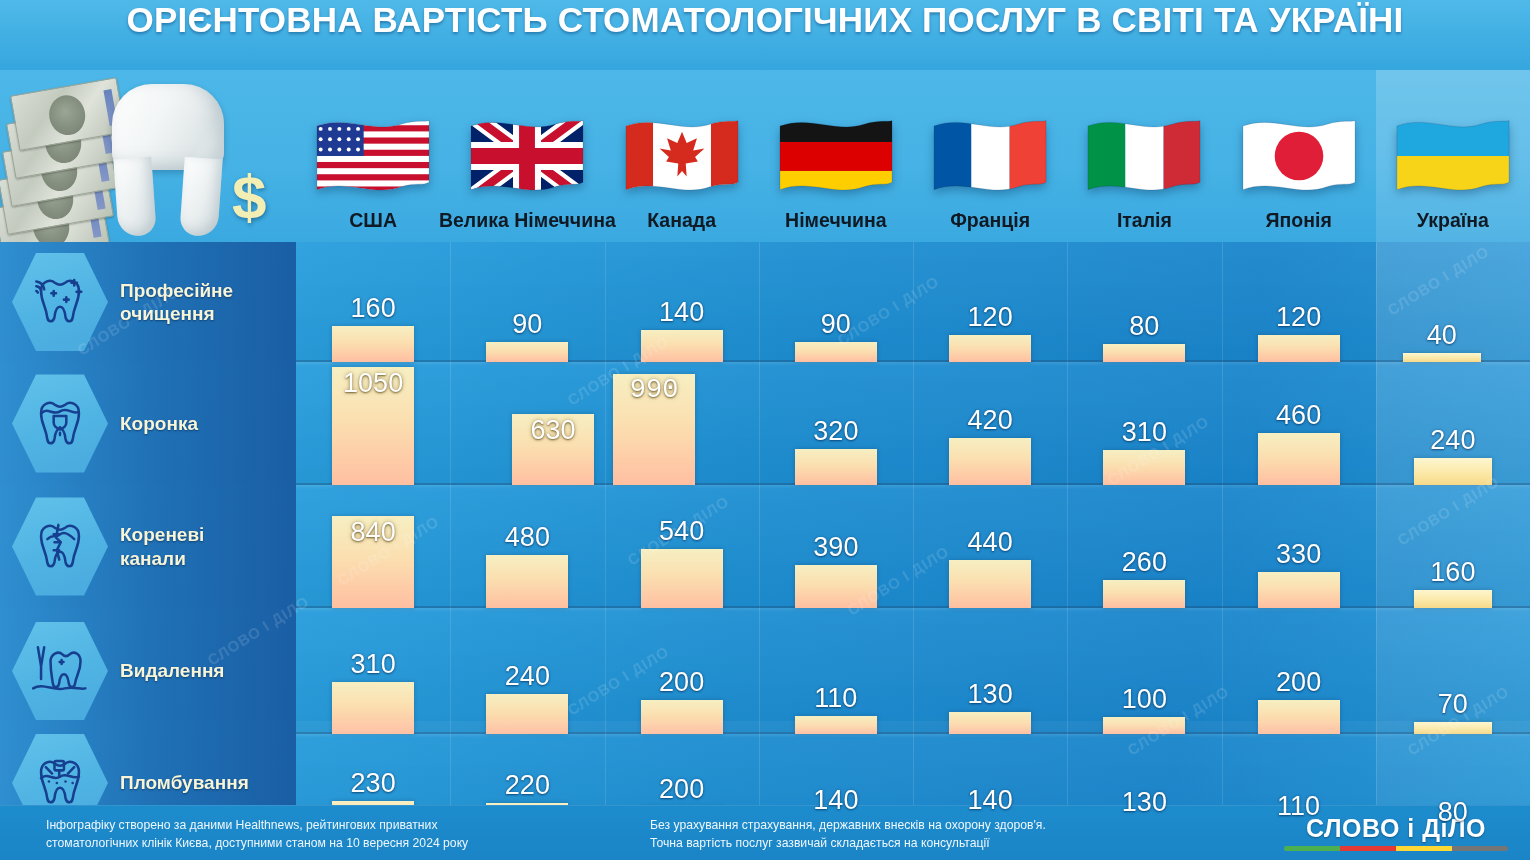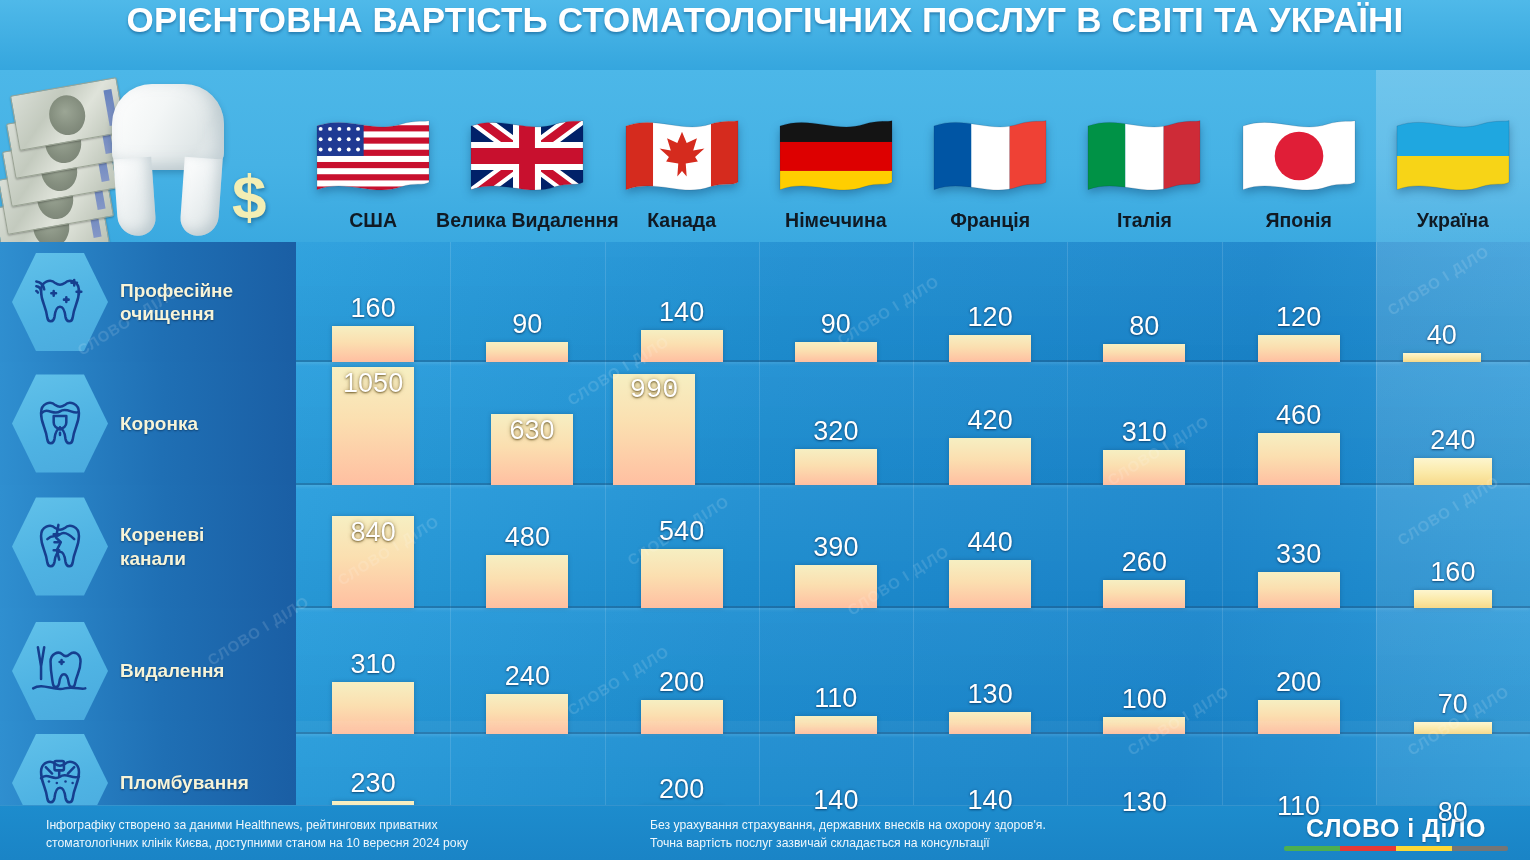--- a/index.html
+++ b/index.html
@@ -368,21 +368,21 @@
               </defs>
     <g clip-path="url(#clip-uk-flag)">
                 <rect width="124" height="92" fill="#012169"></rect>
       <path d="M0,0 L124,92 M124,0 L0,92" stroke="#fff" stroke-width="18"></path>
       <path d="M0,0 L124,92 M124,0 L0,92" stroke="#c8102e" stroke-width="9"></path>
       <path d="M62,0 L62,92 M0,46 L124,46" stroke="#fff" stroke-width="30"></path>
       <path d="M62,0 L62,92 M0,46 L124,46" stroke="#c8102e" stroke-width="17"></path>
               </g>
     <path d="M2,14 C34,2 62,22 92,12 C108,7 118,10 122,8 L122,74 C116,78 106,74 92,79 C62,90 34,70 2,82 Z" fill="none" stroke="rgba(0,40,80,.18)" stroke-width="1"></path>
   </svg></div>
-          <div class="country-name">Велика Видалення</div>
+          <div class="country-name">Велика Німеччина</div>
         </div>
         <div class="country-head" style="left: 604.5px; width: 154.25px;">
           <div class="flag"><svg viewBox="0 0 124 92" width="124" height="86" xmlns="http://www.w3.org/2000/svg">
     <defs>
                 <clipPath id="clip-canada-flag">
                   <path d="M2,14 C34,2 62,22 92,12 C108,7 118,10 122,8 L122,74 C116,78 106,74 92,79 C62,90 34,70 2,82 Z"></path>
                 </clipPath>
               </defs>
     <g clip-path="url(#clip-canada-flag)">
                 <rect width="124" height="92" fill="#fff"></rect>
@@ -542,21 +542,21 @@
       <path d="M30,26 h16 v8 a8,8 0 0 1 -16,0 Z" stroke="#163f8f" stroke-width="3.2" fill="none" stroke-linecap="round" stroke-linejoin="round"></path>
       <path d="M38,40 v14" stroke="#163f8f" stroke-width="3.2" fill="none" stroke-linecap="round" stroke-linejoin="round" stroke-dasharray="3 4"></path>
               </svg>
             </div>
             <div class="row-label-text">Коронка</div>
           </div>
           <div class="cell overlap" style="left: 296px; width: 154.25px; height: 120px;">
             <div class="bar-value">1050</div>
             <div class="bar" style="height: 118px;"></div>
           </div>
-          <div class="cell overlap" style="left: 428px; width: 169px; height: 120px; padding-left: 39px;">
+          <div class="cell overlap" style="left: 449px; width: 169px; height: 120px; padding-left: 39px;">
             <div class="bar-value">630</div>
             <div class="bar" style="height: 71px;"></div>
           </div>
           <div class="cell overlap" style="left: 577px; width: 154.25px; height: 120px; font-family: Liberation Mono, monospace;">
             <div class="bar-value">990</div>
             <div class="bar" style="height: 111px;"></div>
           </div>
           <div class="cell" style="left: 758.75px; width: 154.25px; height: 120px;">
             <div class="bar-value">320</div>
             <div class="bar" style="height: 36px;"></div>
@@ -683,20 +683,24 @@
                 <circle cx="34" cy="36" r="1.6" fill="#163f8f"></circle>
     <circle cx="45" cy="34" r="1.6" fill="#163f8f"></circle>
                 <circle cx="54" cy="36" r="1.6" fill="#163f8f"></circle>
               </svg>
             </div>
             <div class="row-label-text">Пломбування</div>
           </div>
           <div class="cell" style="left: 296px; width: 154.25px; height: 121px;">
             <div class="bar-value">230</div>
             <div class="bar" style="height: 44px;"></div>
+          </div>
+          <div class="cell" style="left: 450.25px; width: 154.25px; height: 121px;">
+            <div class="bar-value">220</div>
+            <div class="bar" style="height: 42px;"></div>
           </div>
           <div class="cell" style="left: 604.5px; width: 154.25px; height: 121px;">
             <div class="bar-value">200</div>
             <div class="bar" style="height: 38px;"></div>
           </div>
           <div class="cell" style="left: 758.75px; width: 154.25px; height: 121px;">
             <div class="bar-value">140</div>
             <div class="bar" style="height: 27px;"></div>
           </div>
           <div class="cell" style="left: 913px; width: 154.25px; height: 121px;">

